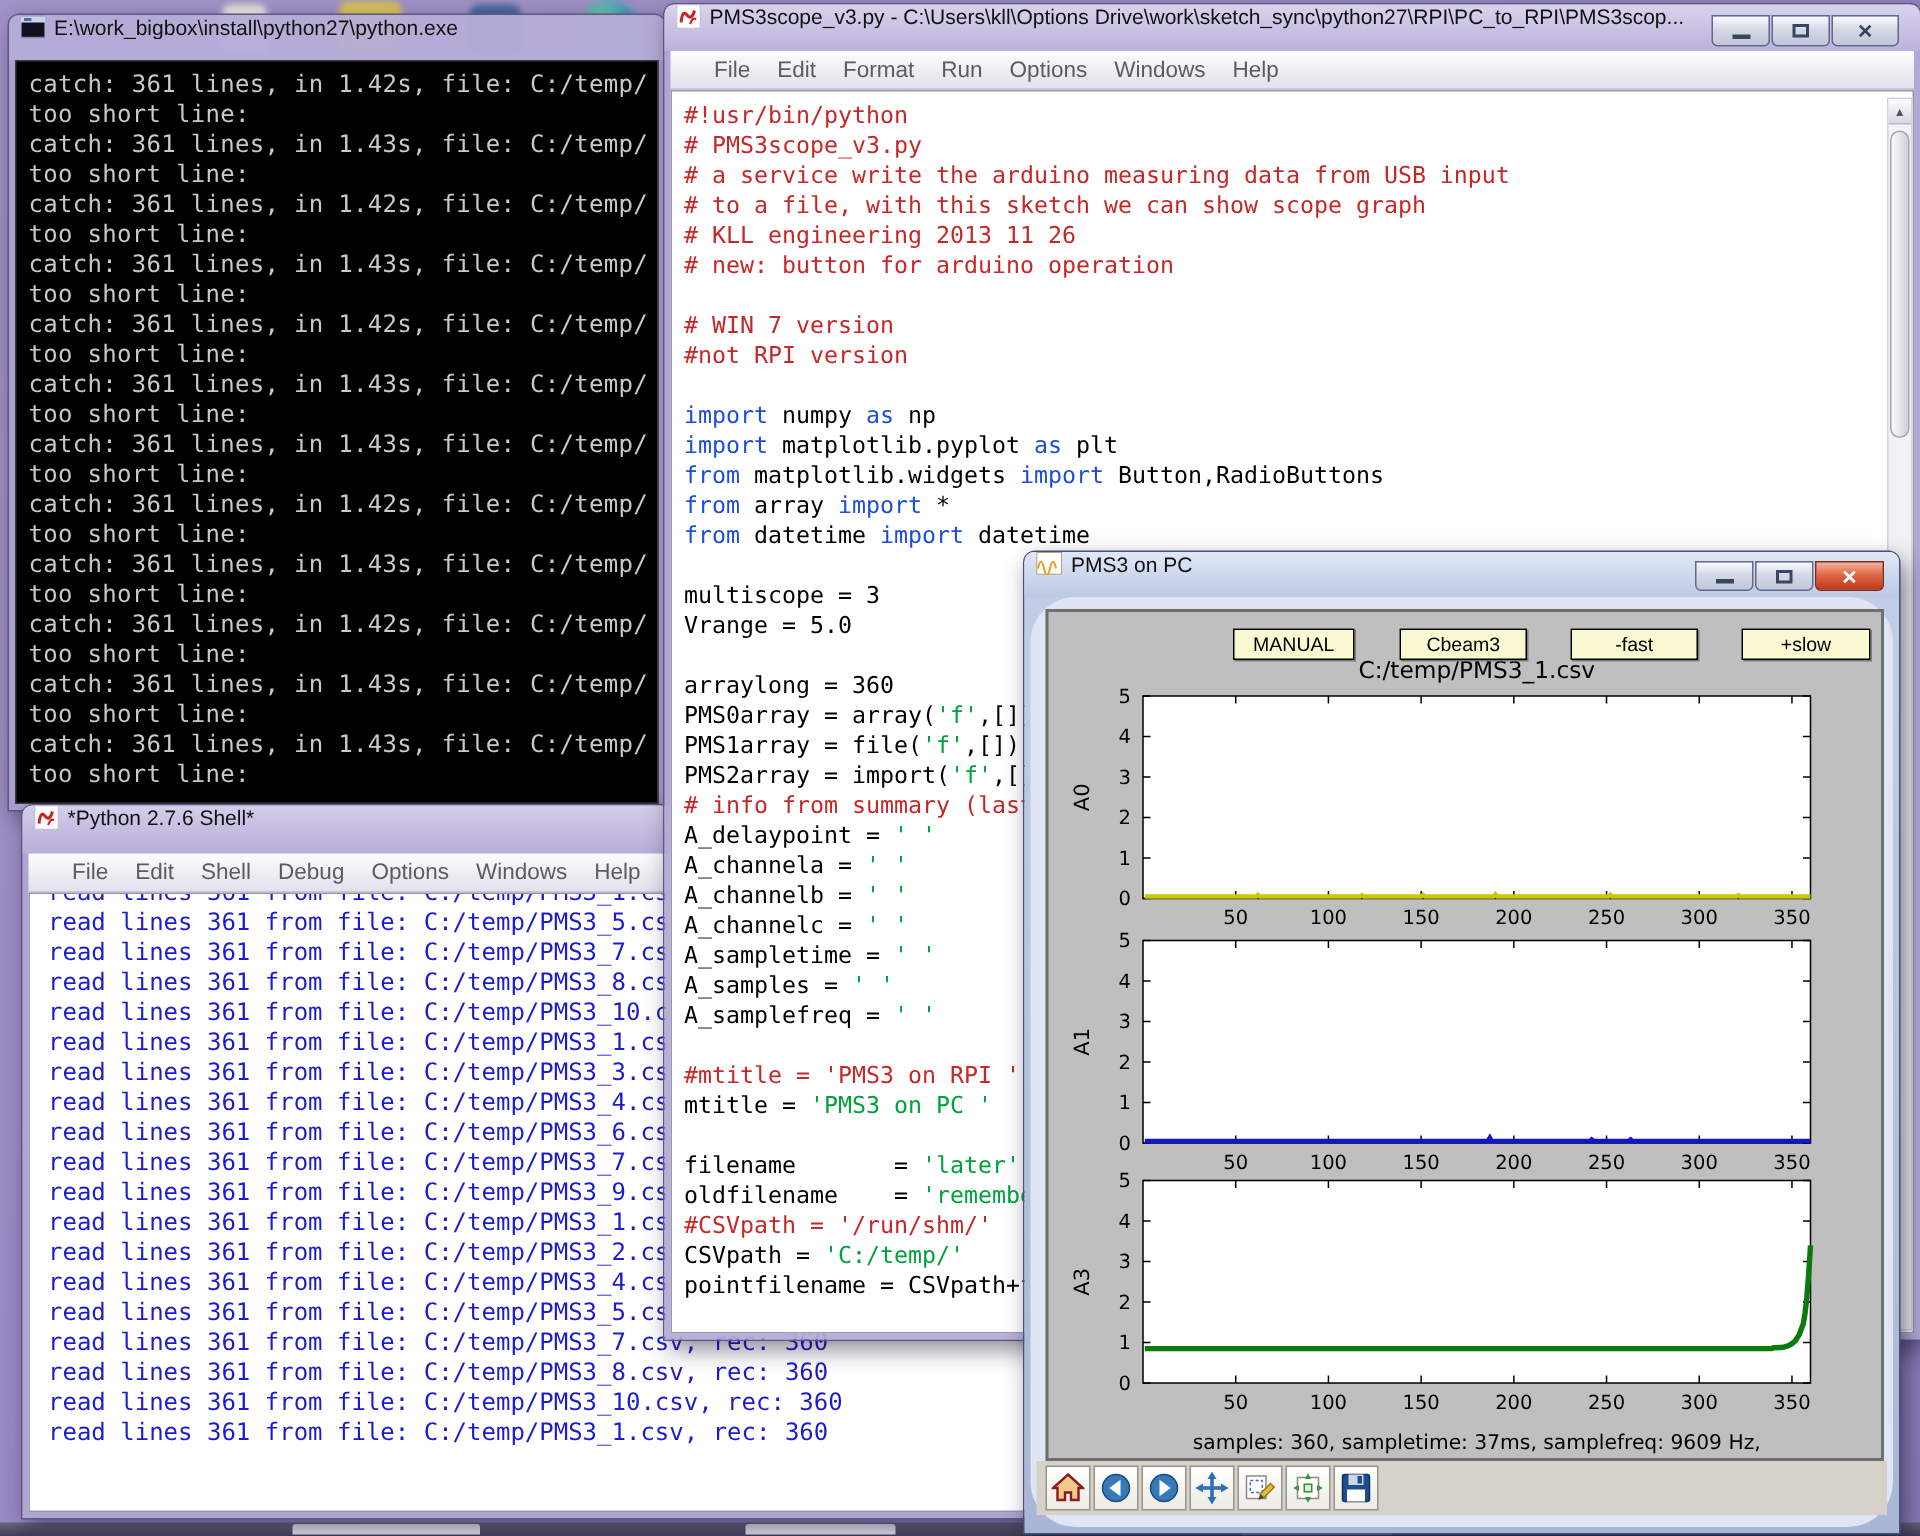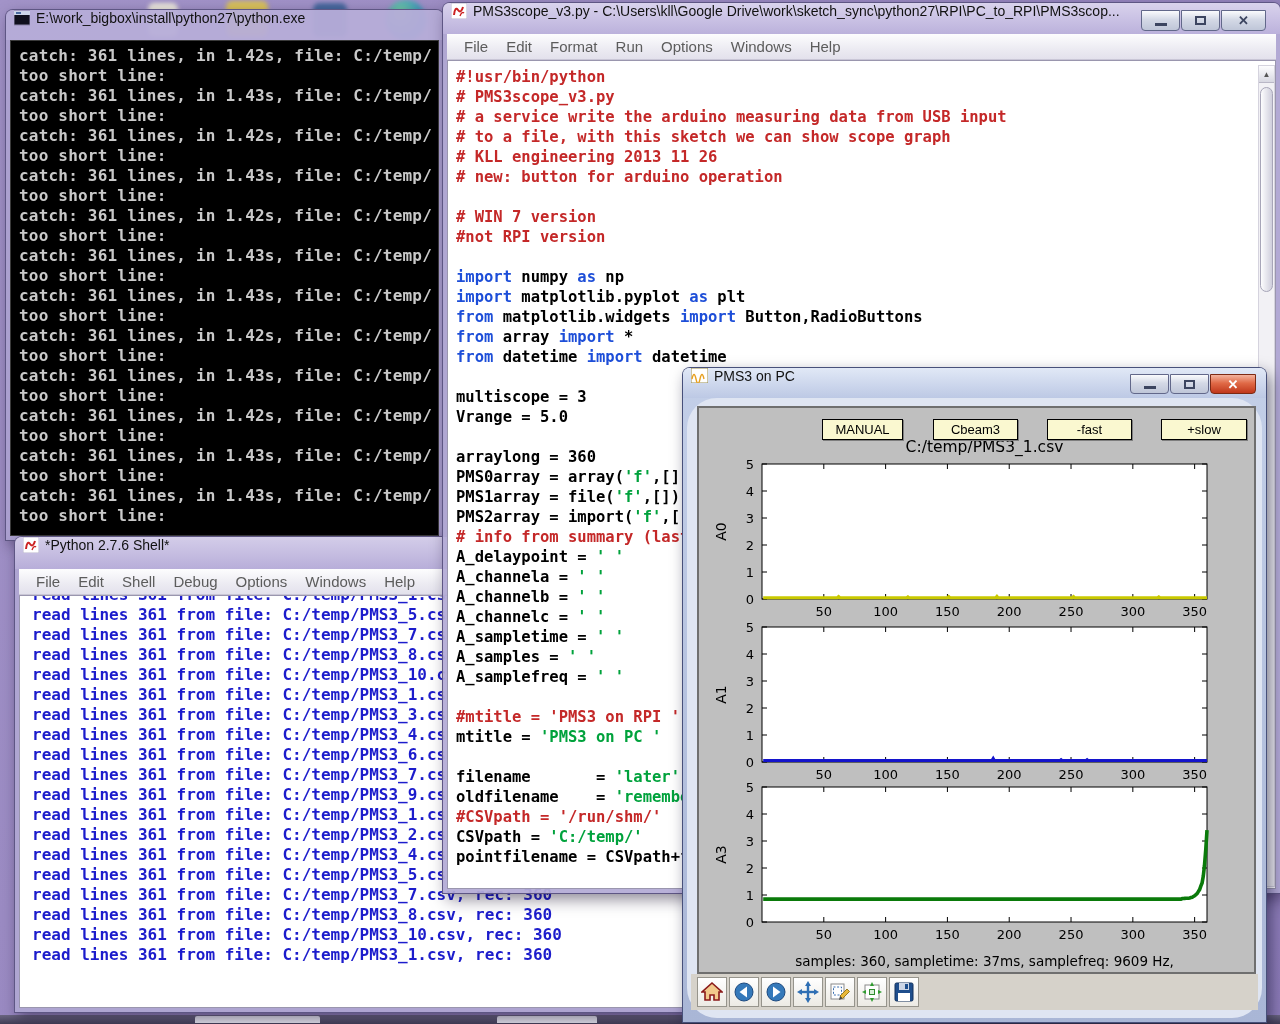--- a/index.html
+++ b/index.html
@@ -8,25 +8,25 @@
   body { position:relative;
     background:linear-gradient(135deg,#a293c8 0%,#9a8ac2 40%,#8d7cb8 100%); }
 
   
   .win { position:absolute; border-radius:7px 7px 0 0; }
   .titlebar { position:absolute; left:0; right:0; top:0; display:flex;
     align-items:flex-start; padding-left:8px; gap:6px;
     border-radius:6px 6px 0 0; }
   .titletext { font-size:14px; color:#111; white-space:nowrap; overflow:hidden; }
   .menubar { position:absolute; left:4px; right:4px; display:flex;
-    align-items:center; padding-left:8px;
+    align-items:center; padding-left:20px;
     background:linear-gradient(#fdfdfe,#ecebf2 60%,#e3e1ec);
     border-bottom:1px solid #c9c6d6; }
   .menubar span { font-size:15px; color:#5c5c5c; padding:0 9px; }
-  .client { position:absolute; left:4px; right:4px; bottom:4px; overflow:hidden;font-weight:bold; }
+  .client { position:absolute; left:4px; right:4px; bottom:4px; overflow:hidden; }
 
   .glassbtns { position:absolute; top:0; display:flex; }
   .wbtn { width:39px; height:21px; margin-left:1px; border:1px solid #62688a;
     border-radius:0 0 4px 4px; background:linear-gradient(#fafbfd,#d4d9e6 45%,#bfc6d8);
     display:flex; align-items:center; justify-content:center;
     color:#3c4560; font-size:13px; font-weight:bold; }
   .wbtn .mini { width:12px; height:3px; background:#3c4560; margin-top:8px; }
   .wbtn .maxi { width:11px; height:9px; border:2px solid #3c4560; background:transparent; }
   .wbtn.close-red { width:46px; background:linear-gradient(#f3b39e,#e06a47 45%,#c0371b);
     border-color:#7c2a14; color:#fff; }
@@ -201,21 +201,21 @@
 
 <div class="win" id="editor">
   <div class="titlebar">
     <span>
       <svg width="16" height="16">
           <rect width="16" height="16" fill="#fff" stroke="#b9b4cc"></rect>
           <path d="M3 12 Q4 3 7 7 T12 4" stroke="#cc2222" fill="none" stroke-width="2"></path>
           <path d="M9 13 q2 -5 4 -3" stroke="#cc2222" fill="none" stroke-width="1.4"></path>
         </svg>
     </span>
-    <span class="titletext" style="max-width:680px">PMS3scope_v3.py - C:\Users\kll\Google Drive\work\sketch_sync\python27\RPI\PC_to_RPI\PMS3scop...</span>
+    <span class="titletext" style="max-width:680px">PMS3scope_v3.py - C:\Users\kll\Options Drive\work\sketch_sync\python27\RPI\PC_to_RPI\PMS3scop...</span>
   </div>
   <div class="glassbtns" style="right:14px; top:7px;">
     <div class="wbtn">
         <span class="mini"></span>
       </div>
     <div class="wbtn">
         <span class="maxi"></span>
       </div>
     <div class="wbtn" style="width:45px">✕</div>
   </div>

